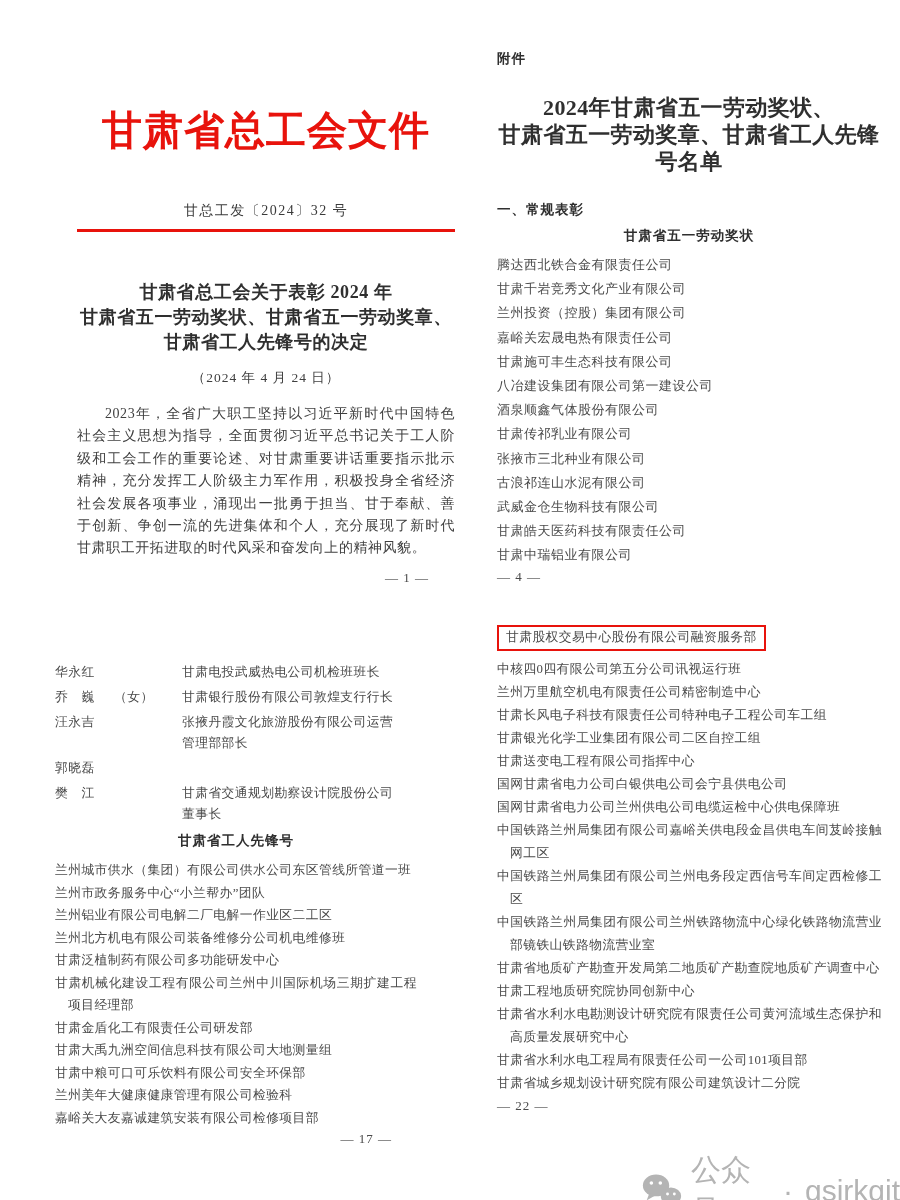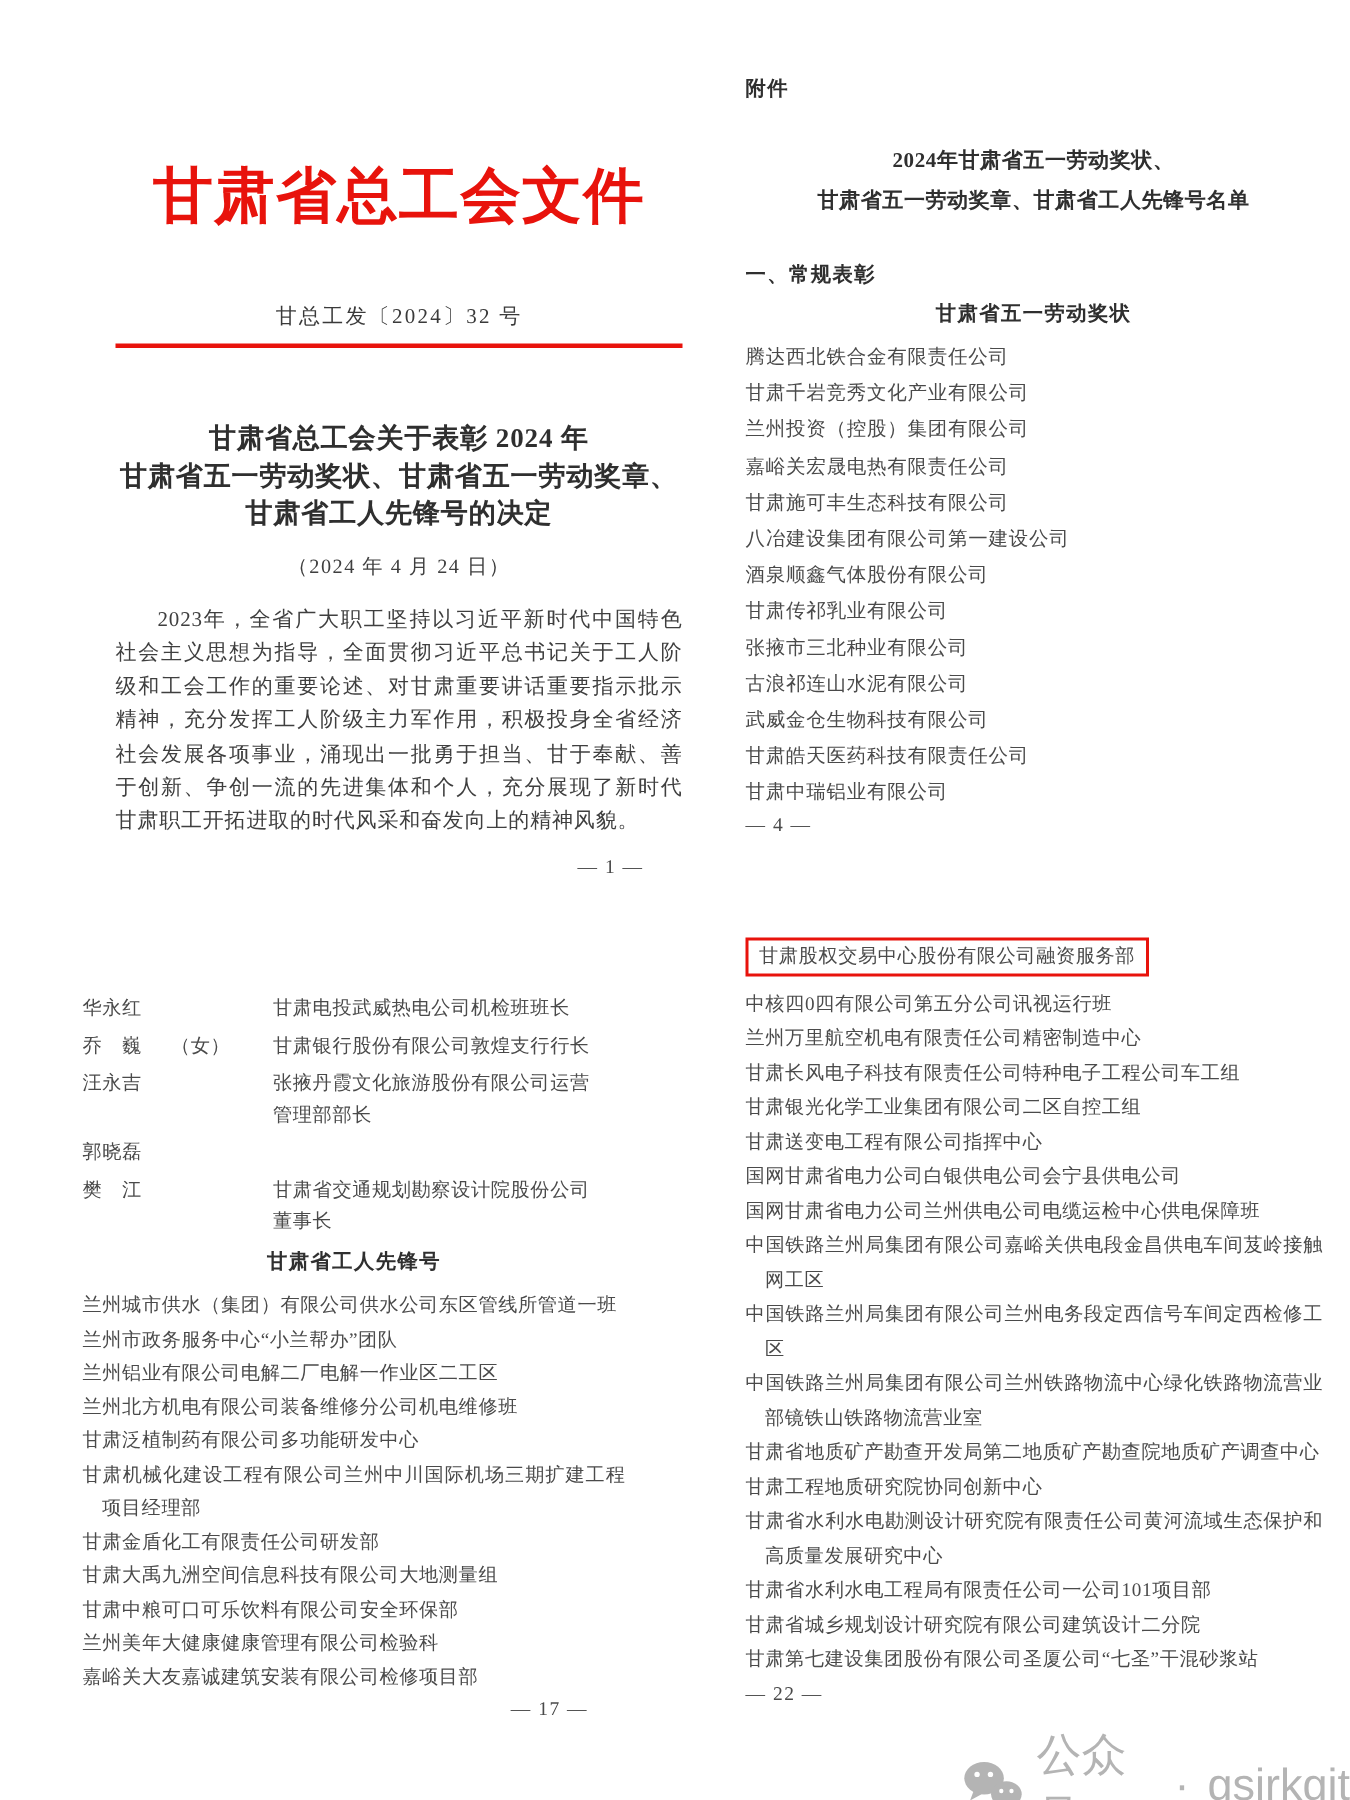--- a/index.html
+++ b/index.html
@@ -21,21 +21,21 @@
             text-align:justify;text-indent:2em;color:var(--body-text,#3f3f3f);}
   .pagenum{font-size:13px;letter-spacing:1px;color:#4a4a4a;}
   .tl .pagenum{margin-top:10px;text-align:right;padding-right:26px;}
 
   
   .sans-b{font-family:"Liberation Sans","DejaVu Sans",sans-serif;font-weight:700;
           font-size:13.5px;letter-spacing:1px;color:var(--heading-text,#2f2f2f);}
 
   
   .tr{left:497px;top:50px;width:384px;}
-  .apx-title{margin-top:26px;font-size:14px;font-weight:bold;line-height:27px;
+  .apx-title{margin-top:26px;font-size:22px;font-weight:bold;line-height:27px;
              text-align:center;letter-spacing:.4px;color:var(--heading-text,#2f2f2f);}
   .sec-head{margin-top:26px;}
   .award-head{margin-top:8px;text-align:center;}
   .company-list{margin-top:8px;font-size:13px;line-height:24.2px;letter-spacing:.5px;
                 color:var(--list-text,#4a4a4a);}
   .tr .pagenum{margin-top:1px;}
 
   
   .bl{left:55px;top:662px;width:392px;}
   .hon-row{display:flex;font-size:12.8px;line-height:21px;letter-spacing:.4px;
@@ -165,21 +165,20 @@
       <div class="ti">国网甘肃省电力公司白银供电公司会宁县供电公司</div>
       <div class="ti">国网甘肃省电力公司兰州供电公司电缆运检中心供电保障班</div>
       <div class="ti">中国铁路兰州局集团有限公司嘉峪关供电段金昌供电车间芨岭接触网工区</div>
       <div class="ti">中国铁路兰州局集团有限公司兰州电务段定西信号车间定西检修工区</div>
       <div class="ti">中国铁路兰州局集团有限公司兰州铁路物流中心绿化铁路物流营业部镜铁山铁路物流营业室</div>
       <div class="ti">甘肃省地质矿产勘查开发局第二地质矿产勘查院地质矿产调查中心</div>
       <div class="ti">甘肃工程地质研究院协同创新中心</div>
       <div class="ti">甘肃省水利水电勘测设计研究院有限责任公司黄河流域生态保护和高质量发展研究中心</div>
       <div class="ti">甘肃省水利水电工程局有限责任公司一公司101项目部</div>
       <div class="ti">甘肃省城乡规划设计研究院有限公司建筑设计二分院</div>
-      <div class="ti">甘肃第七建设集团股份有限公司圣厦公司“七圣”干混砂浆站</div>
     </div>
     <div class="pagenum">— 22 —</div>
   </section>
 
   <div class="watermark">
     <span>
       <svg width="40" height="34" viewBox="0 0 46 40" fill="#b4b4b4" xmlns="http://www.w3.org/2000/svg">
         <ellipse cx="16" cy="13.5" rx="15.5" ry="12.8"></ellipse>
         <path d="M8 23 L5 31 L14 26 Z"></path>
         <circle cx="10.5" cy="10.5" r="2.1" fill="#ffffff"></circle>

